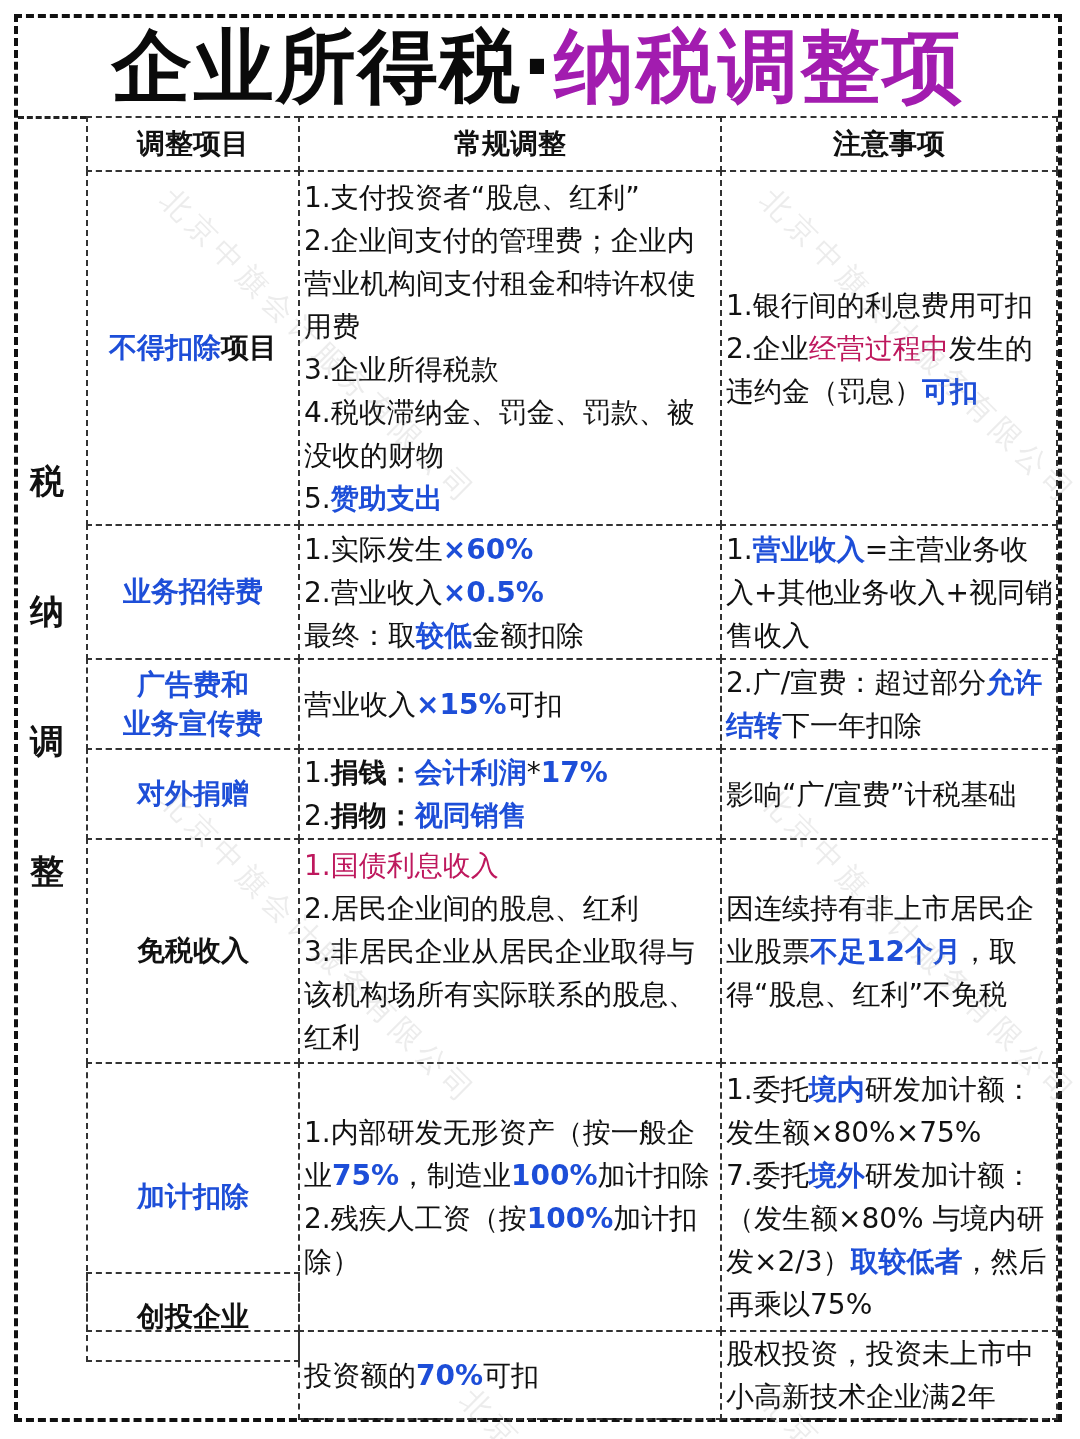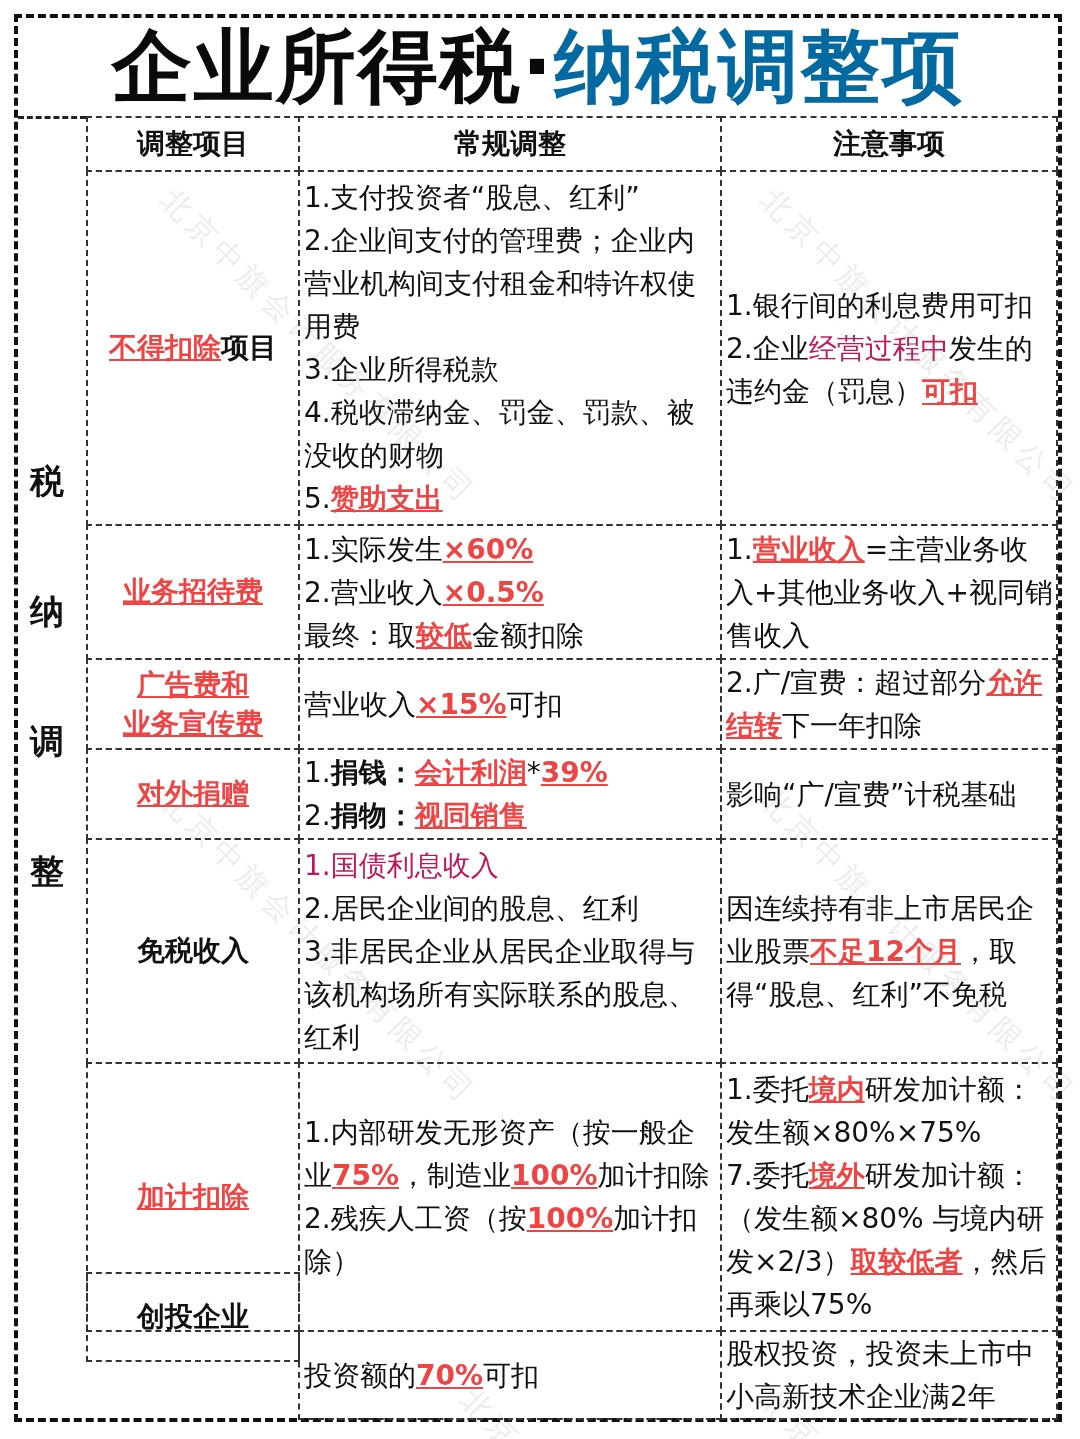--- a/index.html
+++ b/index.html
@@ -4,33 +4,33 @@
 <style>
   html, body { margin: 0; padding: 0; background: #ffffff; }
   body { width: 1080px; height: 1439px; position: relative; overflow: hidden;
          font-family: "DejaVu Sans", "Liberation Sans", sans-serif; color: #111; }
   .frame { position: absolute; left: 14px; top: 14px; width: 1048px; height: 1408px;
            border: 4px dashed #111; box-sizing: border-box; }
   .title { position: absolute; left: 18px; top: 18px; width: 1040px; height: 98px;
            display: flex; align-items: center; justify-content: center;
            font-size: 80px; font-weight: 900; letter-spacing: 2px; line-height: 1; }
   .title .black { color: #0a0a0a; }
-  .title .red { color: #0369a1; }
+  .title .red { color: #a21caf; }
   .grid { position: absolute; left: 18px; top: 116px; width: 1040px; height: 1302px; }
   .cell { position: absolute; box-sizing: border-box; border: 2px dashed #333;
           display: flex; align-items: center; }
   .vert { position: absolute; left: 0; top: 0; width: 68px; height: 1302px;
           border-top: 3px dashed #222; box-sizing: border-box; }
   .vert-char { position: absolute; left: 12px; font-size: 34px; font-weight: 900; }
   .hdr { justify-content: center; font-size: 28px; font-weight: 900; }
   .name { justify-content: center; text-align: center; font-size: 28px; font-weight: 900; line-height: 1.4; }
   .content { padding: 0 0 0 4px; font-size: 28px; line-height: 43px; }
   .content p { margin: 0; }
   .r { color: #be185d; }
-  .rb { color: #ef4444; font-weight: 900; text-decoration: underline; }
+  .rb { color: #1d4ed8; font-weight: 900; }
   .b { font-weight: 900; }
   .wm { position: absolute; font-size: 30px; color: rgba(150,150,150,0.18);
         transform: rotate(45deg); transform-origin: left top; white-space: nowrap;
         pointer-events: none; letter-spacing: 6px; }
 </style>
 </head>
 <body>
 
 <div class="frame"></div>
 
@@ -96,21 +96,21 @@
       <div class="cell content" style="left: 702px; top: 542px; width: 338px; height: 92px;">
         <div>
           <p><span>2.广/宣费：超过部分</span><span class="rb">允许结转</span><span>下一年扣除</span></p>
         </div>
       </div>
       <div class="cell name" style="left: 68px; top: 632px; width: 214px; height: 92px;">
         <div><span class="rb">对外捐赠</span></div>
       </div>
       <div class="cell content" style="left: 280px; top: 632px; width: 424px; height: 92px;">
         <div>
-          <p><span>1.</span><span class="b">捐钱：</span><span class="rb">会计利润</span><span>*</span><span class="rb">39%</span></p>
+          <p><span>1.</span><span class="b">捐钱：</span><span class="rb">会计利润</span><span>*</span><span class="rb">17%</span></p>
           <p><span>2.</span><span class="b">捐物：</span><span class="rb">视同销售</span></p>
         </div>
       </div>
       <div class="cell content" style="left: 702px; top: 632px; width: 338px; height: 92px;">
         <div>
           <p><span>影响“广/宣费”计税基础</span></p>
         </div>
       </div>
       <div class="cell name" style="left: 68px; top: 722px; width: 214px; height: 226px;">
         <div><span class="b">免税收入</span></div>

